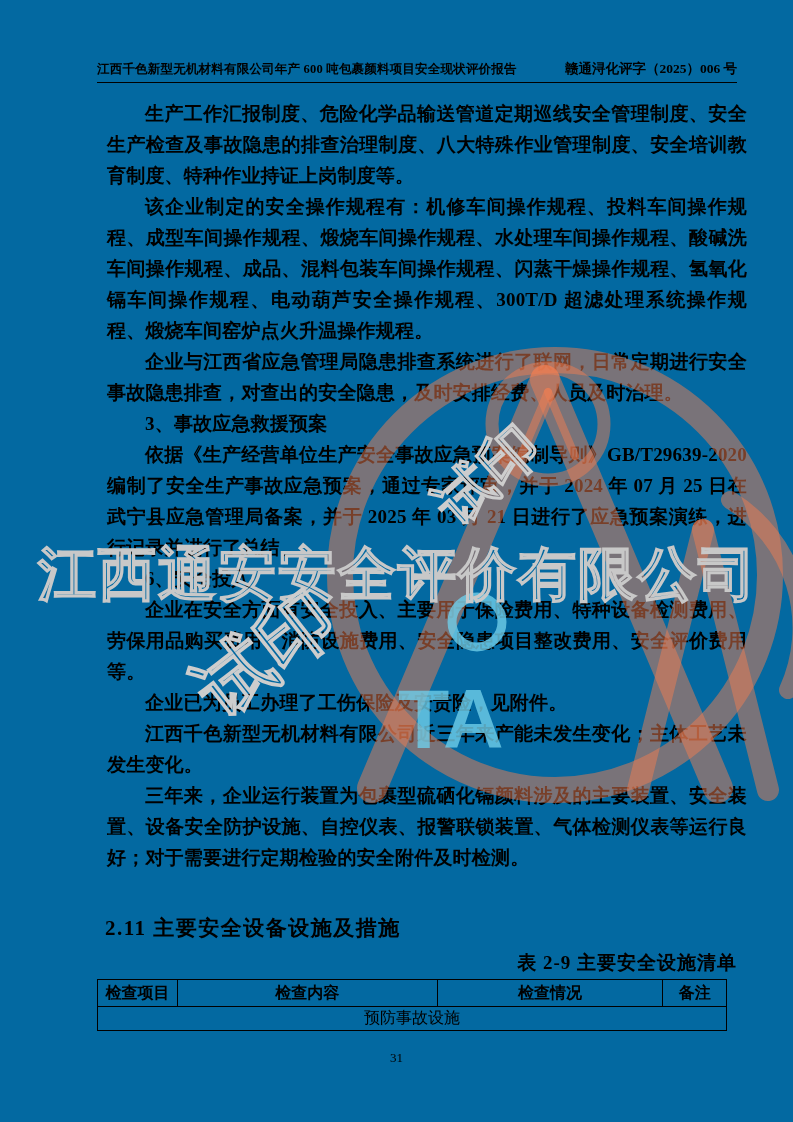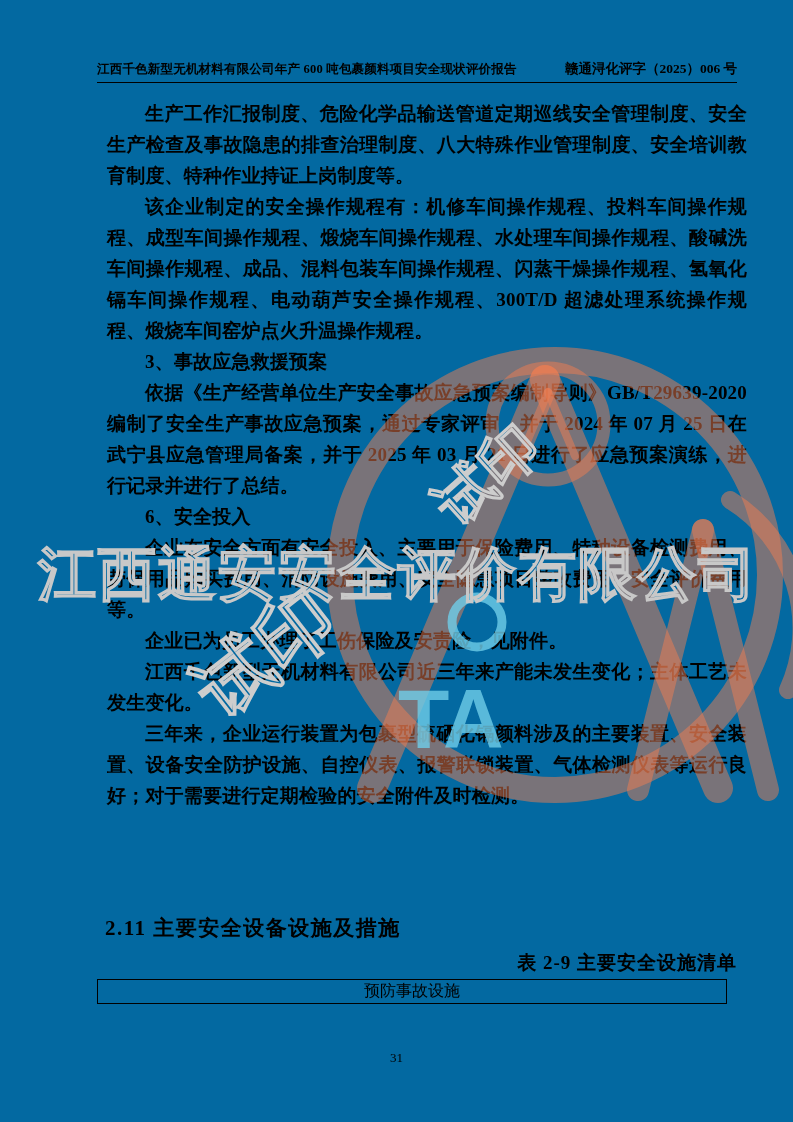--- a/index.html
+++ b/index.html
@@ -82,40 +82,47 @@
 <div class="page">
 
   <div class="doc-header">
     <span class="h-left">江西千色新型无机材料有限公司年产 600 吨包裹颜料项目安全现状评价报告</span>
     <span class="h-right">赣通浔化评字（2025）006 号</span>
   </div>
 
   <div class="content">
     <p class="para">生产工作汇报制度、危险化学品输送管道定期巡线安全管理制度、安全生产检查及事故隐患的排查治理制度、八大特殊作业管理制度、安全培训教育制度、特种作业持证上岗制度等。</p>
     <p class="para">该企业制定的安全操作规程有：机修车间操作规程、投料车间操作规程、成型车间操作规程、煅烧车间操作规程、水处理车间操作规程、酸碱洗车间操作规程、成品、混料包装车间操作规程、闪蒸干燥操作规程、氢氧化镉车间操作规程、电动葫芦安全操作规程、300T/D 超滤处理系统操作规程、煅烧车间窑炉点火升温操作规程。</p>
+    <p class="para">企业与江西省应急管理局隐患排查系统进行了联网，日常定期进行安全事故隐患排查，对查出的安全隐患，及时安排经费、人员及时治理。</p>
     <p class="para">3、事故应急救援预案</p>
     <p class="para">依据《生产经营单位生产安全事故应急预案编制导则》GB/T29639-2020 编制了安全生产事故应急预案，通过专家评审，并于 2024 年 07 月 25 日在武宁县应急管理局备案，并于 2025 年 03 月 21 日进行了应急预案演练，进行记录并进行了总结。</p>
     <p class="para">6、安全投入</p>
     <p class="para">企业在安全方面有安全投入、主要用于保险费用、特种设备检测费用、劳保用品购买费用、消防设施费用、安全隐患项目整改费用、安全评价费用等。</p>
     <p class="para">企业已为员工办理了工伤保险及安责险，见附件。</p>
     <p class="para">江西千色新型无机材料有限公司近三年来产能未发生变化；主体工艺未发生变化。</p>
     <p class="para">三年来，企业运行装置为包裹型硫硒化镉颜料涉及的主要装置、安全装置、设备安全防护设施、自控仪表、报警联锁装置、气体检测仪表等运行良好；对于需要进行定期检验的安全附件及时检测。</p>
   </div>
 
   <div class="section">
     <h2 class="section-heading">2.11 主要安全设备设施及措施</h2>
     <p class="table-title">表 2-9 主要安全设施清单</p>
     <table class="safety">
       <colgroup>
         <col class="col1">
           <col class="col2">
           <col class="col3">
           <col class="col4">
       </colgroup>
       <tbody>
+          <tr>
+        <th>检查项目</th>
+        <th>检查内容</th>
+        <th>检查情况</th>
+        <th>备注</th>
+      </tr>
       <tr>
         <td colspan="4">预防事故设施</td>
       </tr>
     </tbody>
       </table>
   </div>
 
   <div class="page-number">31</div>
 
   <svg class="watermark" viewBox="0 0 793 1122" xmlns="http://www.w3.org/2000/svg">

